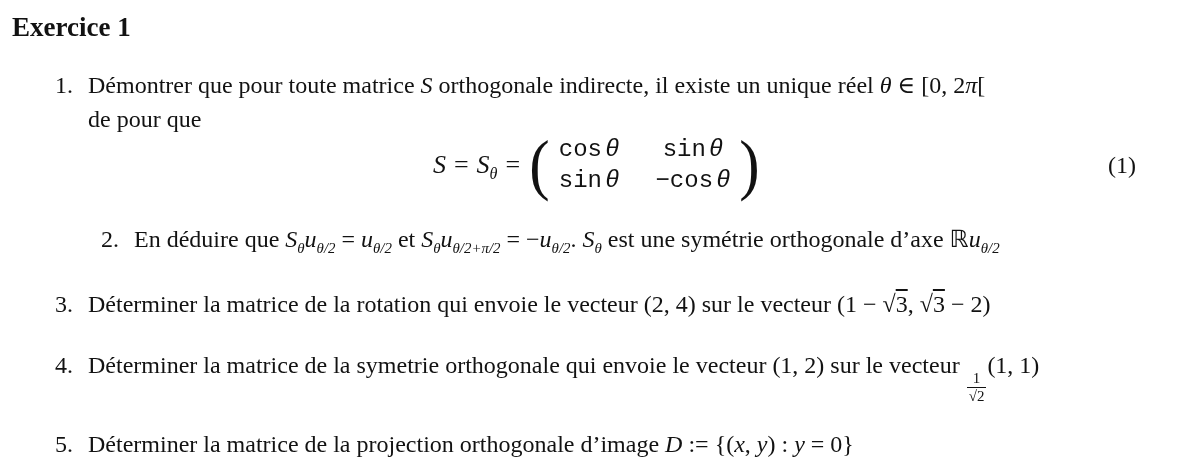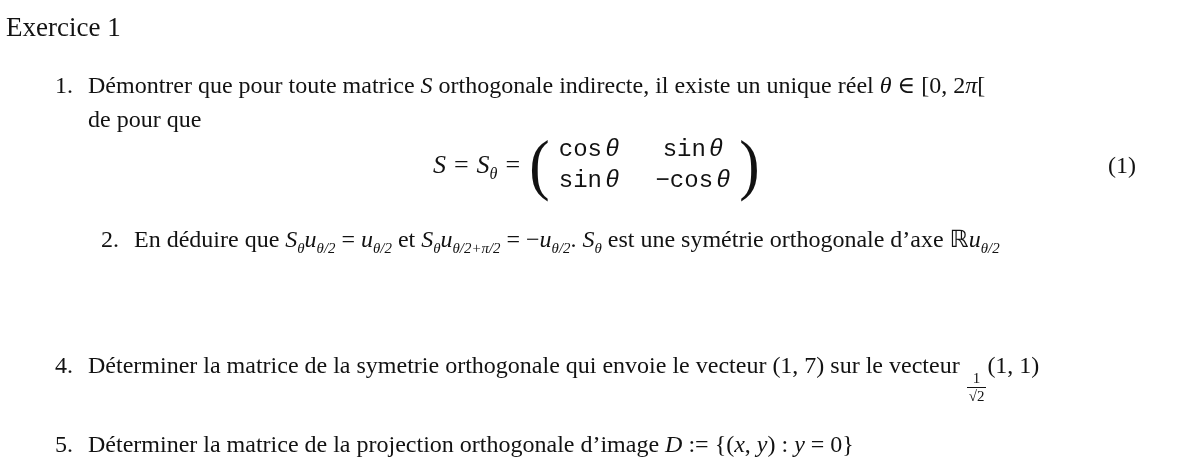--- a/index.html
+++ b/index.html
@@ -1,21 +1,21 @@
 <!DOCTYPE html>
 <html><head>
 <meta charset="utf-8">
 <style>
   html,body { margin:0; padding:0; }
   body {
     width:1194px; height:463px; overflow:hidden; background:#ffffff;
     color:#121212; font-family:"Liberation Serif","DejaVu Serif",serif;
   }
   .page { position:relative; width:1194px; height:463px; }
-  .title { position:absolute; left:6px; top:10px; font-size:27px; font-weight:normal; line-height:34px; }
+  .title { position:absolute; left:12px; top:10px; font-size:27px; font-weight:bold; line-height:34px; }
   .item { position:absolute; left:55px; font-size:24px; line-height:34px; white-space:nowrap; }
   .num { display:inline-block; width:33px; vertical-align:top; }
   .body { display:inline-block; vertical-align:top; }
   .line { display:block; }
   .mi { font-style:italic; }
   sub.msub { font-size:0.62em; font-style:italic; line-height:0; }
   .rad { text-decoration:overline; }
   
   .eqrow { position:absolute; left:0; right:0; top:128px; height:74px;
            display:flex; align-items:center; justify-content:center; font-size:26px; }
@@ -62,23 +62,26 @@
           <span class="paren">)</span>
         </span>
       </span>
     <span class="eqnum">(1)</span>
   </div>
 
   <div class="item" style="top:222px;margin-left:46px;">
     <span class="num">2.</span><span class="body"><span>En déduire que </span><span class="mi">S</span><sub class="msub">θ</sub><span class="mi">u</span><sub class="msub">θ/2</sub><span> = </span><span class="mi">u</span><sub class="msub">θ/2</sub><span> et </span><span class="mi">S</span><sub class="msub">θ</sub><span class="mi">u</span><sub class="msub">θ/2+π/2</sub><span> = −</span><span class="mi">u</span><sub class="msub">θ/2</sub><span>. </span><span class="mi">S</span><sub class="msub">θ</sub><span> est une symétrie orthogonale d’axe </span><span class="bbb">ℝ</span><span class="mi">u</span><sub class="msub">θ/2</sub></span>
   </div>
 
+  <div class="item" style="top:287px;">
+    <span class="num">3.</span><span class="body"><span>Déterminer la matrice de la rotation qui envoie le vecteur (2, 4) sur le vecteur (1 − </span><span>√</span><span class="rad">3</span><span>, </span><span>√</span><span class="rad">3</span><span> − 2)</span></span>
+  </div>
 
   <div class="item" style="top:348px;">
-    <span class="num">4.</span><span class="body"><span>Déterminer la matrice de la symetrie orthogonale qui envoie le vecteur (1, 7) sur le vecteur </span><span class="frac">
+    <span class="num">4.</span><span class="body"><span>Déterminer la matrice de la symetrie orthogonale qui envoie le vecteur (1, 2) sur le vecteur </span><span class="frac">
           <span class="fnum">1</span>
           <span class="fden"><span>√</span><span class="rad">2</span></span>
         </span><span>(1, 1)</span></span>
   </div>
 
   <div class="item" style="top:410px;margin-top:17px;">
     <span class="num">5.</span><span class="body"><span>Déterminer la matrice de la projection orthogonale d’image </span><span class="mi">D</span><span> := {(</span><span class="mi">x</span><span>, </span><span class="mi">y</span><span>) : </span><span class="mi">y</span><span> = 0}</span></span>
   </div>
 
 </div>

